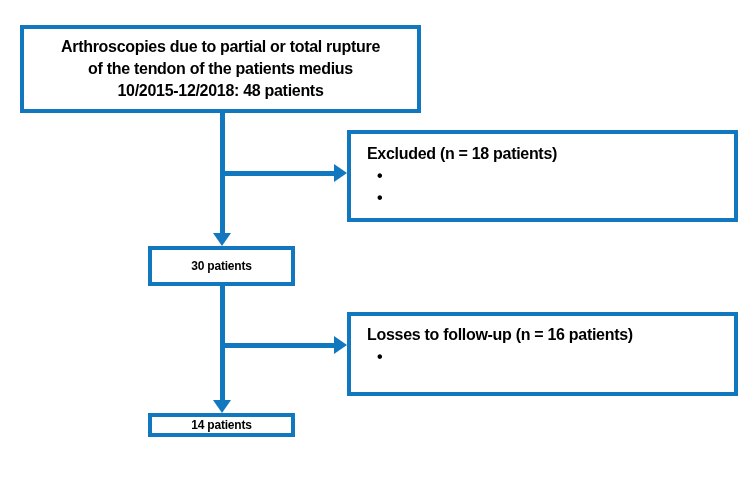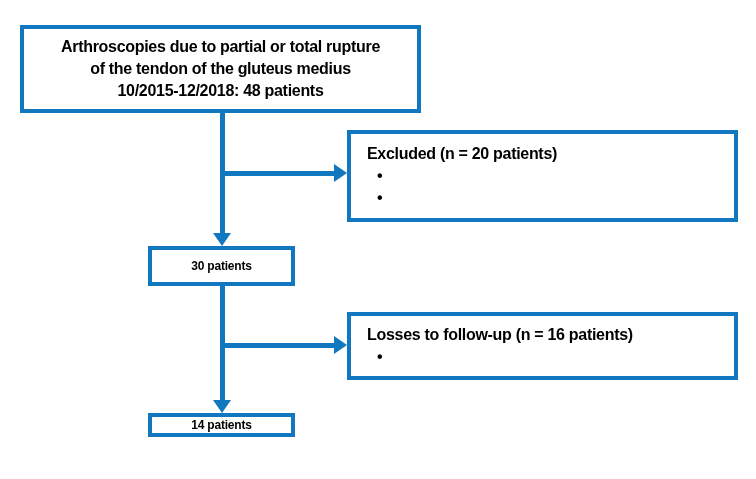--- a/index.html
+++ b/index.html
@@ -78,51 +78,51 @@
     border-left: 13px solid var(--accent);
   }
 </style>
 </head>
 <body>
 
 <div class="canvas">
 
   <div class="box center-text" style="left:20px; top:25px; width:401px; height:88px;">
     <div class="line">Arthroscopies due to partial or total rupture</div>
-    <div class="line">of the tendon of the gluteus medius</div>
+    <div class="line">of the tendon of the patients medius</div>
     <div class="line">10/2015-12/2018: 48 patients</div>
   </div>
 
   <div class="vline" style="left:220px; top:113px; height:120px;"></div>
   <div class="arrow-down" style="left:213px; top:233px;"></div>
 
   <div class="hline" style="left:220px; top:171px; width:114px;"></div>
   <div class="arrow-right" style="left:334px; top:164px;"></div>
 
   <div class="box side-box" style="left:347px; top:130px; width:391px; height:92px;">
-    <div class="box-title">Excluded (n = 20 patients)</div>
+    <div class="box-title">Excluded (n = 18 patients)</div>
     <div class="bullet-line">
       <span class="bullet-marker">•</span>
     </div>
     <div class="bullet-line">
       <span class="bullet-marker">•</span>
     </div>
   </div>
 
   <div class="box label-box" style="left:148px; top:246px; width:147px; height:40px;">
     <span>30 patients</span>
   </div>
 
   <div class="vline" style="left:220px; top:286px; height:114px;"></div>
   <div class="arrow-down" style="left:213px; top:400px;"></div>
 
   <div class="hline" style="left:220px; top:343px; width:114px;"></div>
   <div class="arrow-right" style="left:334px; top:336px;"></div>
 
-  <div class="box side-box" style="left:347px; top:312px; width:391px; height:68px; padding-top:8px;">
+  <div class="box side-box" style="left:347px; top:312px; width:391px; height:84px; padding-top:8px;">
     <div class="box-title">Losses to follow-up (n = 16 patients)</div>
     <div class="bullet-line">
       <span class="bullet-marker">•</span>
     </div>
   </div>
 
   <div class="box label-box" style="left:148px; top:413px; width:147px; height:24px;">
     <span>14 patients</span>
   </div>
 

